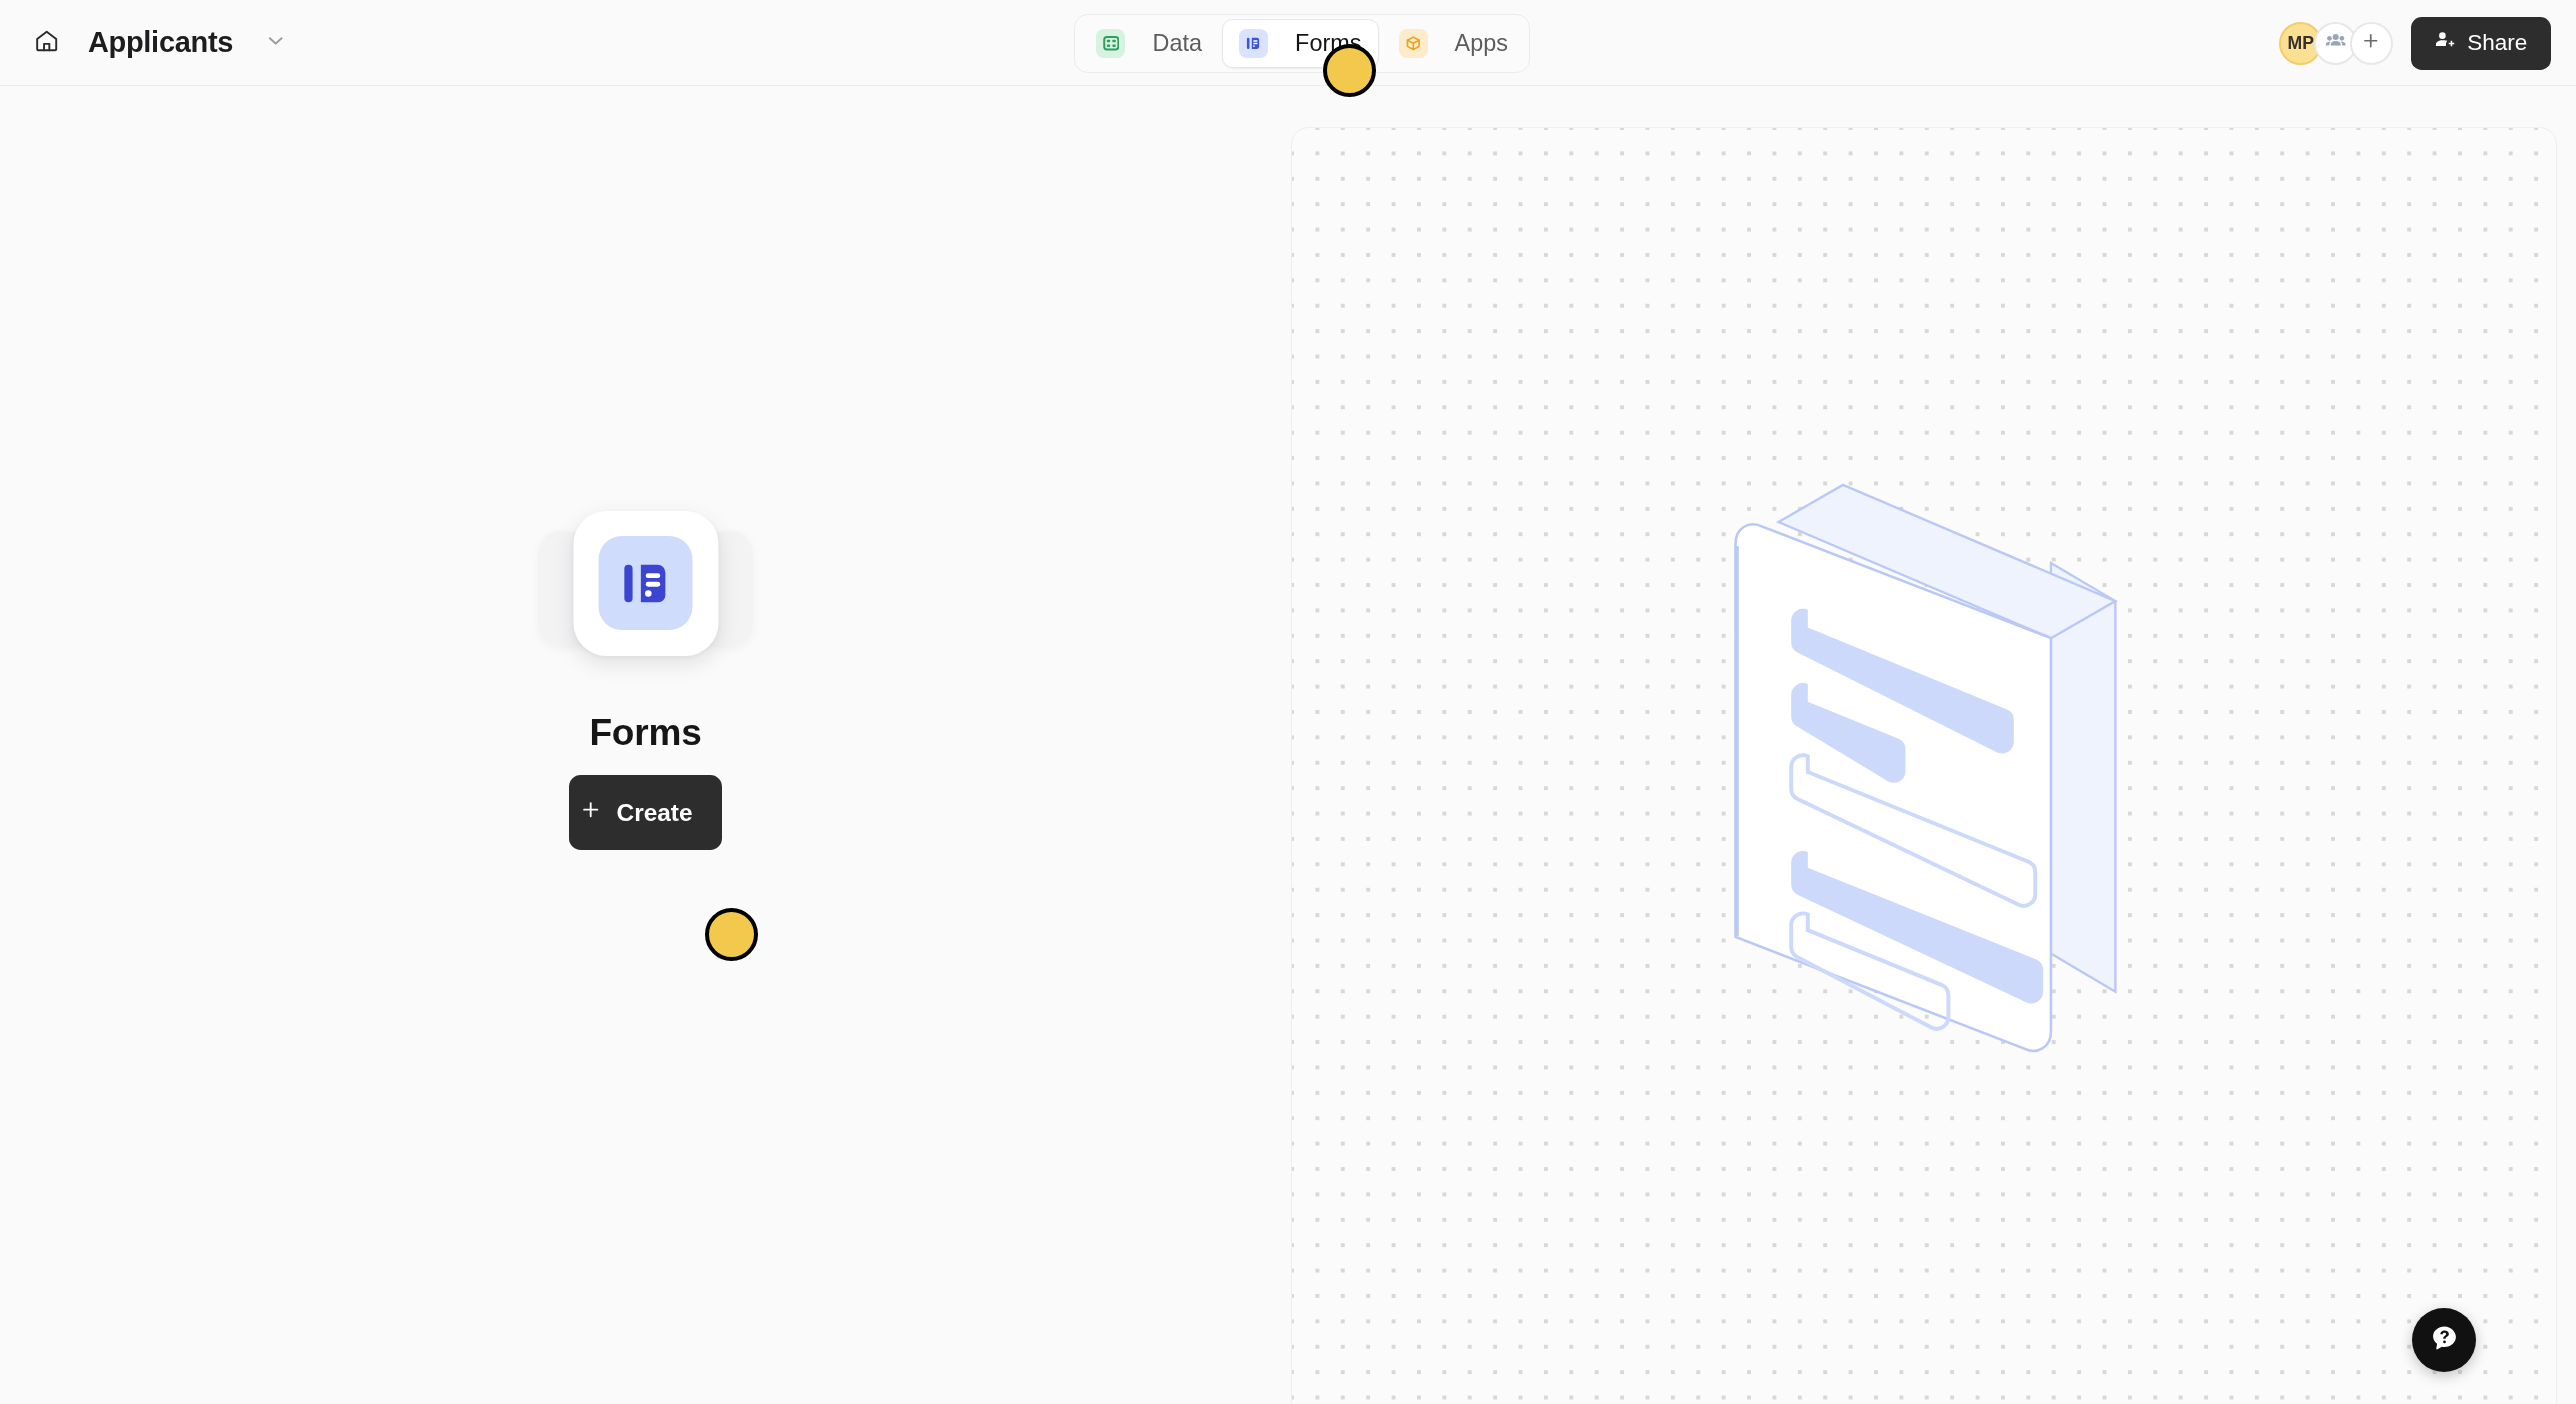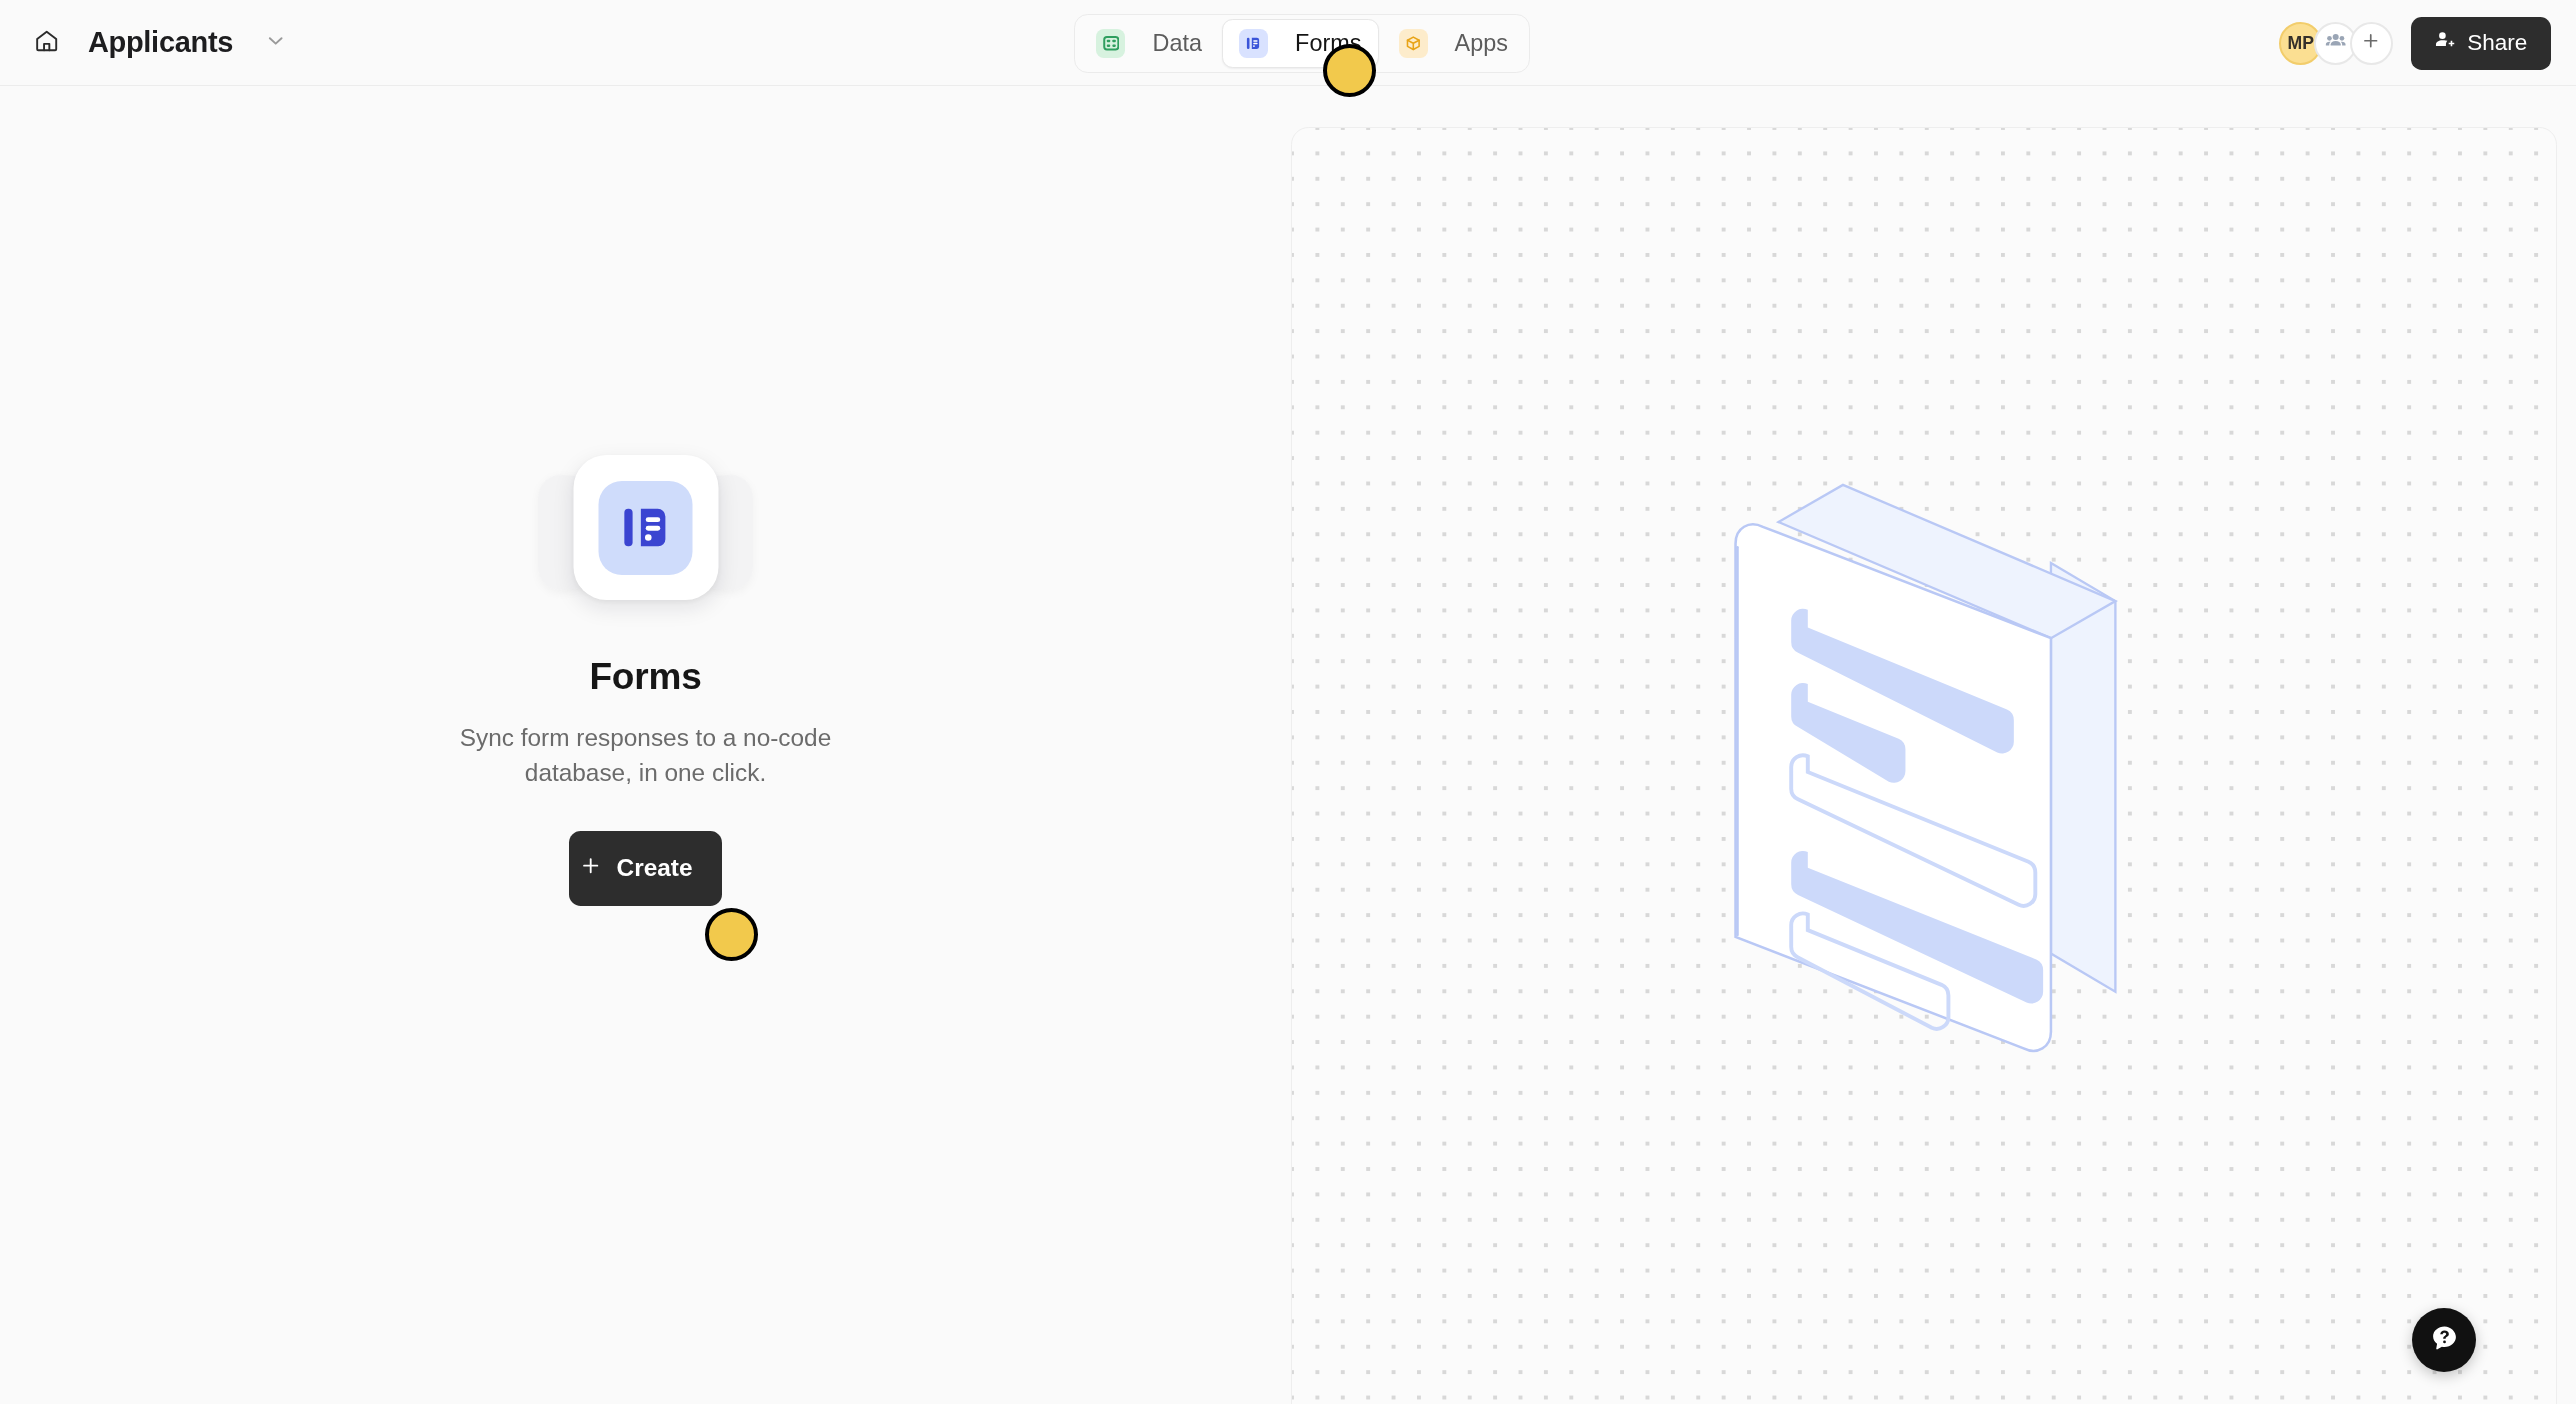--- a/index.html
+++ b/index.html
@@ -411,21 +411,20 @@
             <rect x="9.9" y="6.4" width="5.1" height="1.7" rx="0.85" fill="#ffffff"></rect>
             <rect x="9.9" y="9.4" width="5.1" height="1.7" rx="0.85" fill="#ffffff"></rect>
             <circle cx="10.8" cy="13.5" r="1.15" fill="#ffffff"></circle>
           </svg>
         </div>
       </div>
     </div>
 
     <div class="es-title">Forms</div>
 
-    <div class="es-sub">Sync form responses to a no-code database, in one click.</div>
 
     <div class="create-btn">
       <span>
         <svg width="23.4" height="23.4" viewBox="0 0 24 24" fill="none" stroke="#ffffff" stroke-width="1.9" stroke-linecap="round">
           <path d="M12 5.2v13.6M5.2 12h13.6"></path>
         </svg>
       </span>
       <span>Create</span>
     </div>
   </div>

